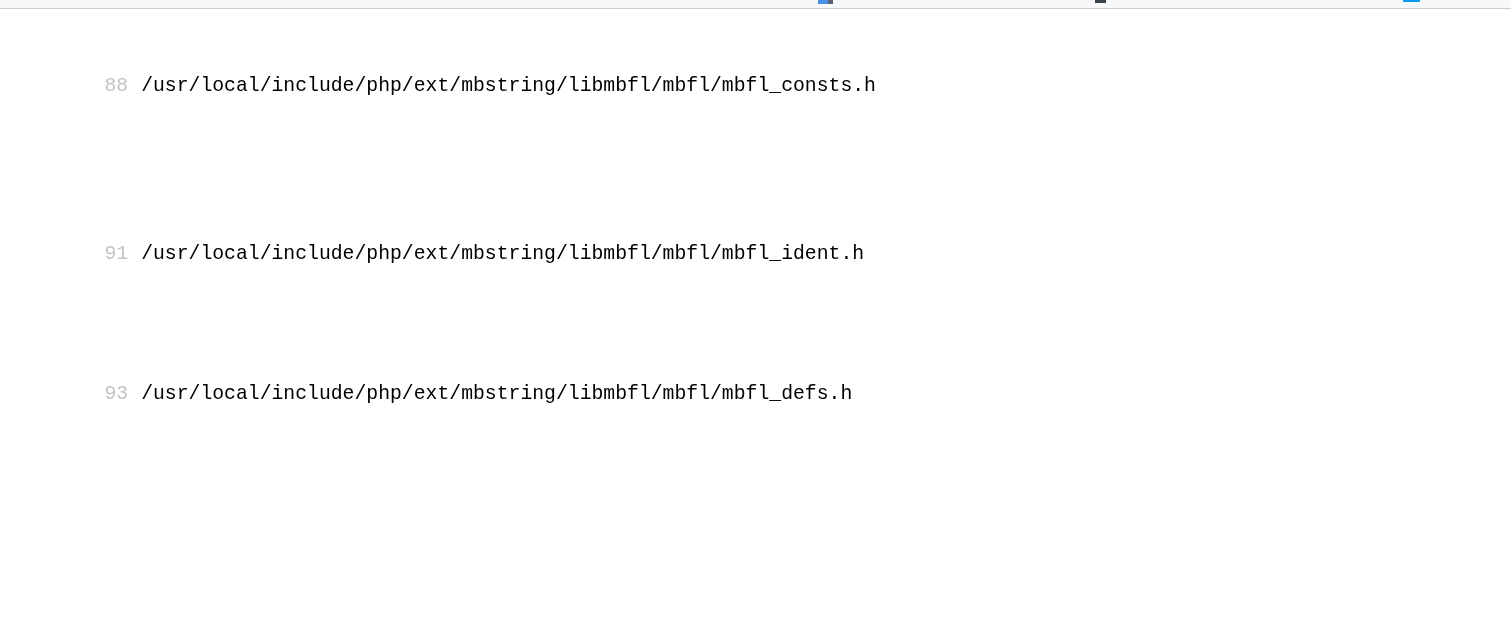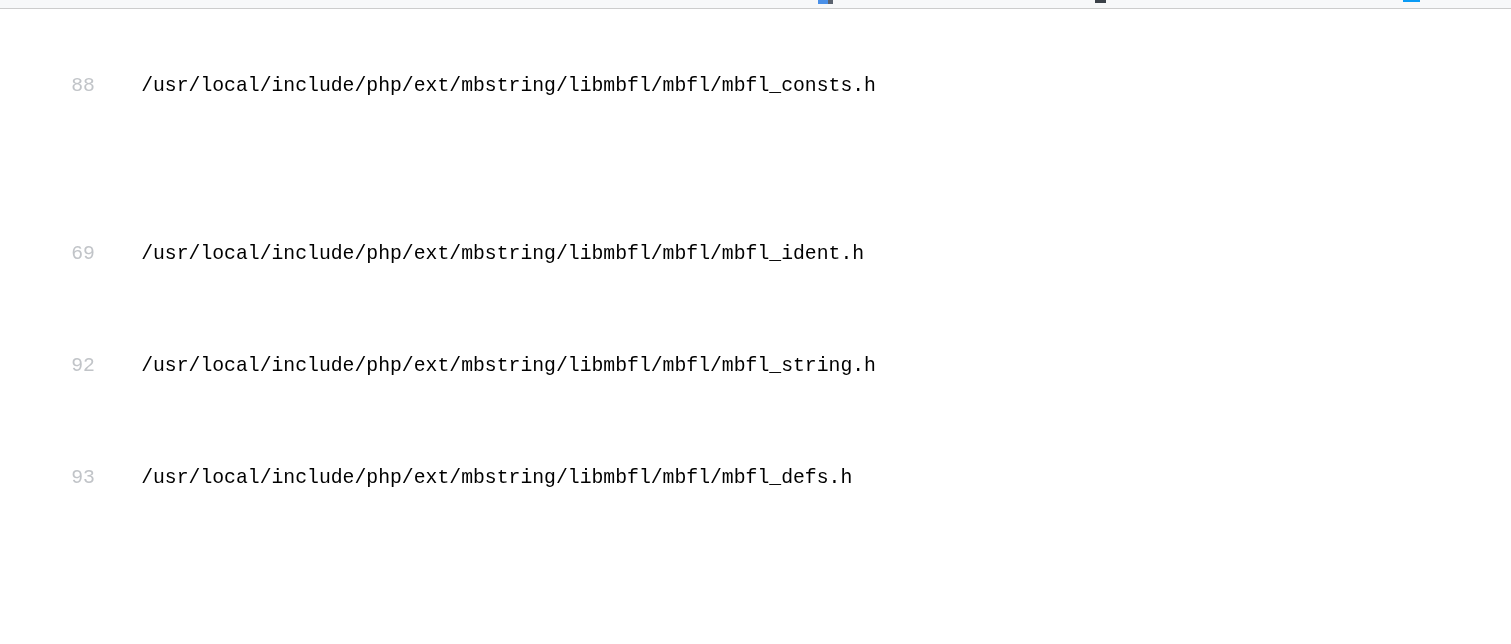--- a/index.html
+++ b/index.html
@@ -43,20 +43,21 @@
     font-size: 19.75px;
     line-height: 28px;
     white-space: pre;
     color: var(--text-color, #000000);
   }
   .row { height: 28px; }
   .ln {
     display: inline-block;
     width: 57px;
     padding-right: 13px;
+    text-align: right;
     color: var(--ln-color, #c1c4c8);
   }
   .txt { color: inherit; margin-top: 36px; }
 </style>
 </head>
 <body>
 
 <div class="stage">
 
   <div class="toolbar-strip">
@@ -67,26 +68,23 @@
   </div>
 
   <div class="editor" id="editor">
     <div class="row">
       <span class="ln">88</span><span class="txt">/usr/local/include/php/ext/mbstring/libmbfl/mbfl/mbfl_consts.h</span>
     </div>
   
   
   
     <div class="row">
-      <span class="ln">69</span><span class="txt">/usr/local/include/php/ext/mbstring/libmbfl/mbfl/mbfl_ident.h</span>
+      <span class="ln">91</span><span class="txt">/usr/local/include/php/ext/mbstring/libmbfl/mbfl/mbfl_ident.h</span>
     </div>
   
-    <div class="row">
-      <span class="ln">92</span><span class="txt">/usr/local/include/php/ext/mbstring/libmbfl/mbfl/mbfl_string.h</span>
-    </div>
   
     <div class="row">
       <span class="ln">93</span><span class="txt">/usr/local/include/php/ext/mbstring/libmbfl/mbfl/mbfl_defs.h</span>
     </div>
   
     
   
     
   
     

